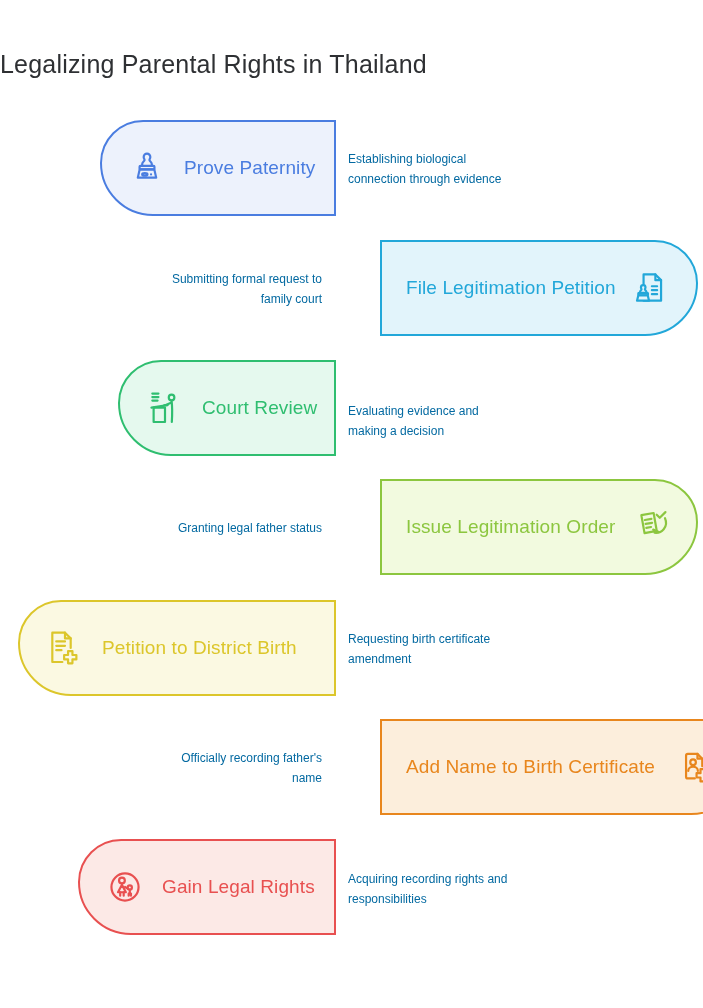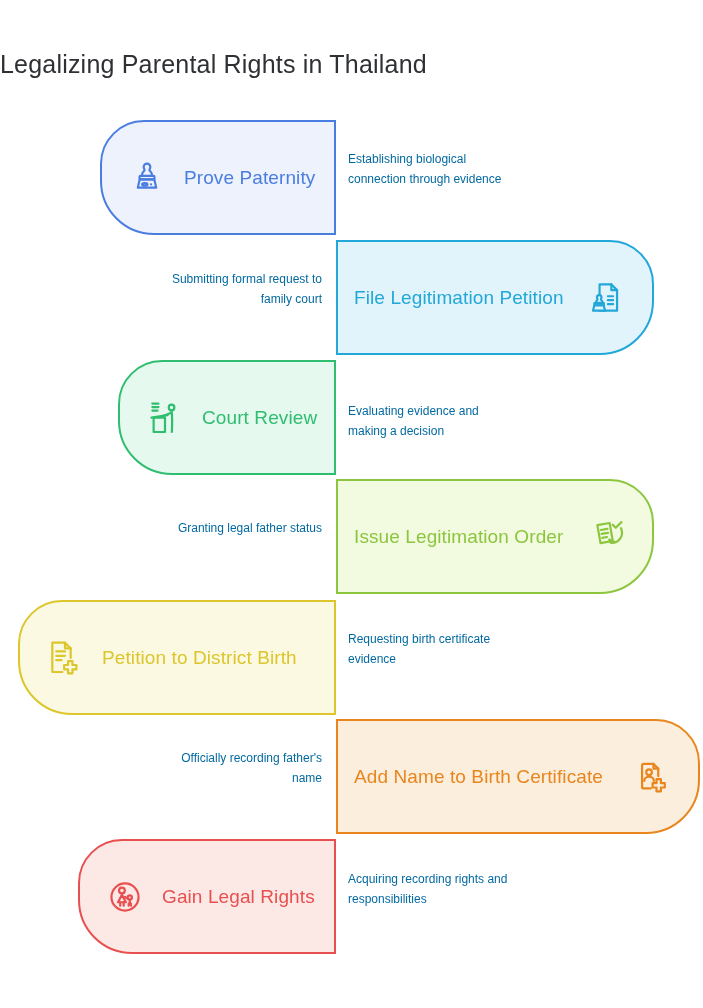--- a/index.html
+++ b/index.html
@@ -5,26 +5,26 @@
   html,body{margin:0;padding:0;background:#ffffff;}
   .canvas{
     position:relative;width:703px;height:1008px;background:#ffffff;
     font-family:"Liberation Sans",sans-serif;overflow:hidden;
   }
   .page-title{
     position:absolute;top:50px;left:0;width:703px;text-align:left;
     font-size:25px;font-weight:500;color:#2e3033;letter-spacing:.2px;
   }
   .card{
-    position:absolute;height:115px;display:flex;align-items:center;
+    position:absolute;height:96px;display:flex;align-items:center;
     box-sizing:border-box;border:2px solid var(--accent);
     background:var(--bg);color:var(--accent);
   }
   .card.left{border-radius:44px 0 0 54px;padding:0 10px 0 24px;}
-  .card.right{border-radius:0 44px 54px 0;padding:0 24px 0 16px;}
+  .card.right{border-radius:0 44px 54px 0;padding:0 24px 0 24px;margin-left:44px;}
   .card .icon{flex:0 0 auto;width:42px;height:42px;display:block;}
   .card.left .icon{margin-right:16px;}
   .card.right .icon{margin-left:auto;}
   .card-title{
     font-size:19px;font-weight:500;white-space:nowrap;letter-spacing:.1px;
   }
   .icon svg{width:100%;height:100%;stroke:currentColor;fill:none;
     stroke-width:2.5;stroke-linecap:round;stroke-linejoin:round;}
   .desc{
     position:absolute;font-size:12px;line-height:20px;color:#0369a1;
@@ -120,21 +120,21 @@
       <svg viewBox="0 0 48 48">
         <path d="M30.5 24V13L24 6.5H9.5V40H21"></path>
         <path d="M24 6.5V13h6.5"></path>
         <path d="M14 16.5h10M14 21.5h10M14 26.5h6"></path>
         <path style="fill:var(--bg)" d="M27.5 27.5h5V32H37v5h-4.5v4.5h-5V37H23v-5h4.5z"></path>
       </svg>
     </span>
     <span class="card-title">Petition to District Birth</span>
   </div>
   <div class="desc d5">Requesting birth certificate
-evidence</div>
+amendment</div>
 
   <div class="card right s6" style="--accent: #e8861d; --bg: #fceedc;">
     <span class="card-title">Add Name to Birth Certificate</span>
     <span class="icon">
       <svg viewBox="0 0 48 48">
         <path d="M30 23v-8.5L24.5 9h-11a2 2 0 0 0-2 2v24a2 2 0 0 0 2 2h8"></path>
         <path d="M24.5 9v5.5H30"></path>
         <circle cx="19.5" cy="18.5" r="3.2"></circle>
         <path d="M14 28.5c0-3 2.5-4.8 5.5-4.8s5.5 1.8 5.5 4.8"></path>
         <path style="fill:var(--bg)" d="M28 26.5h5V31h4.5v5H33v4.5h-5V36h-4.5v-5H28z"></path>

